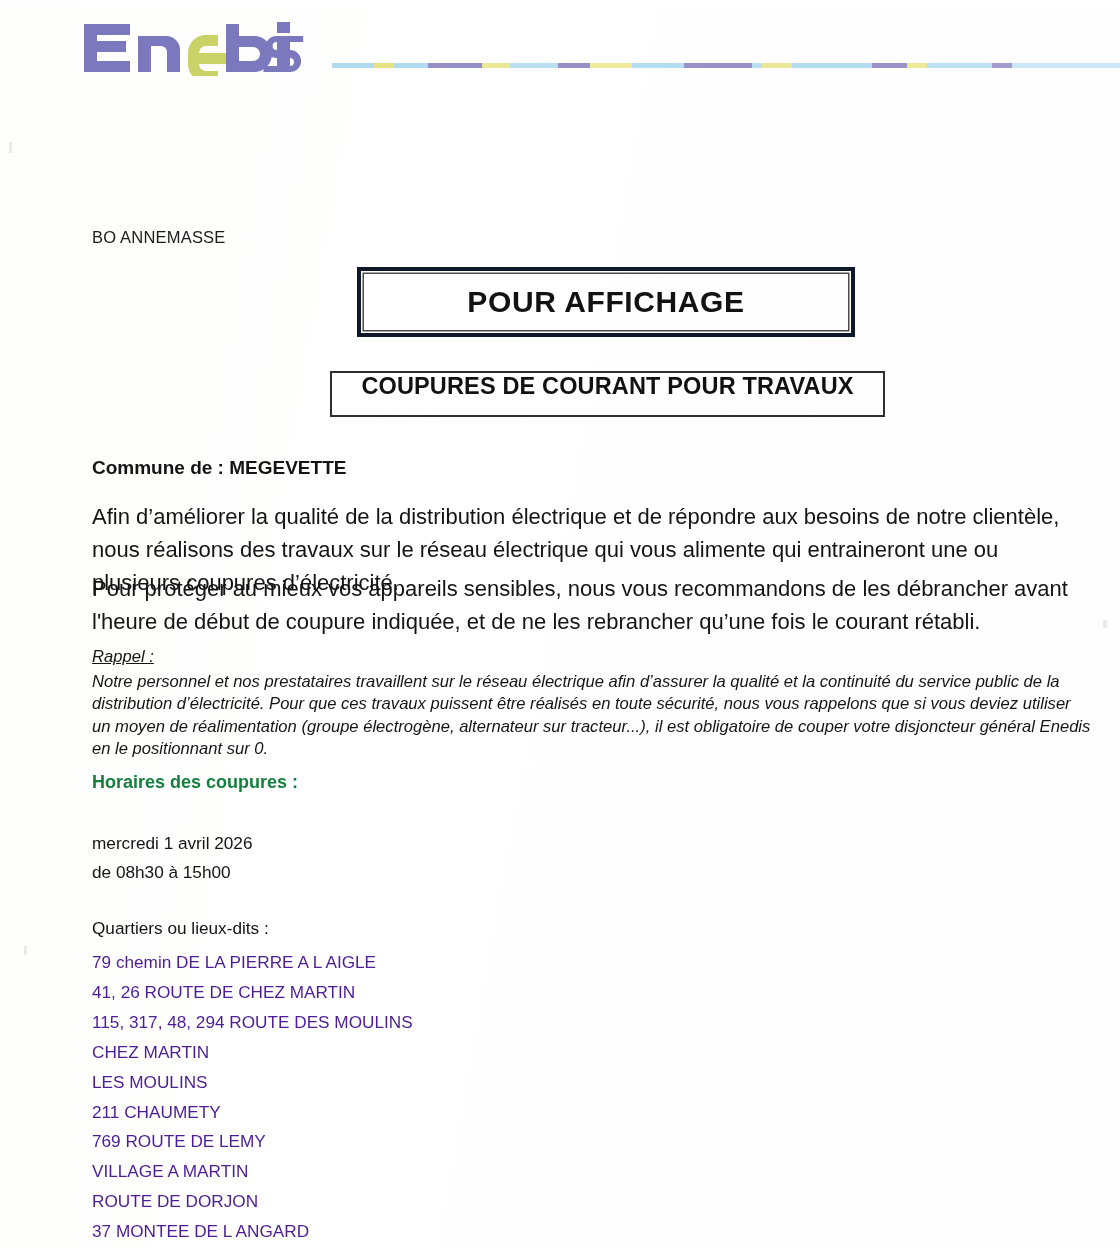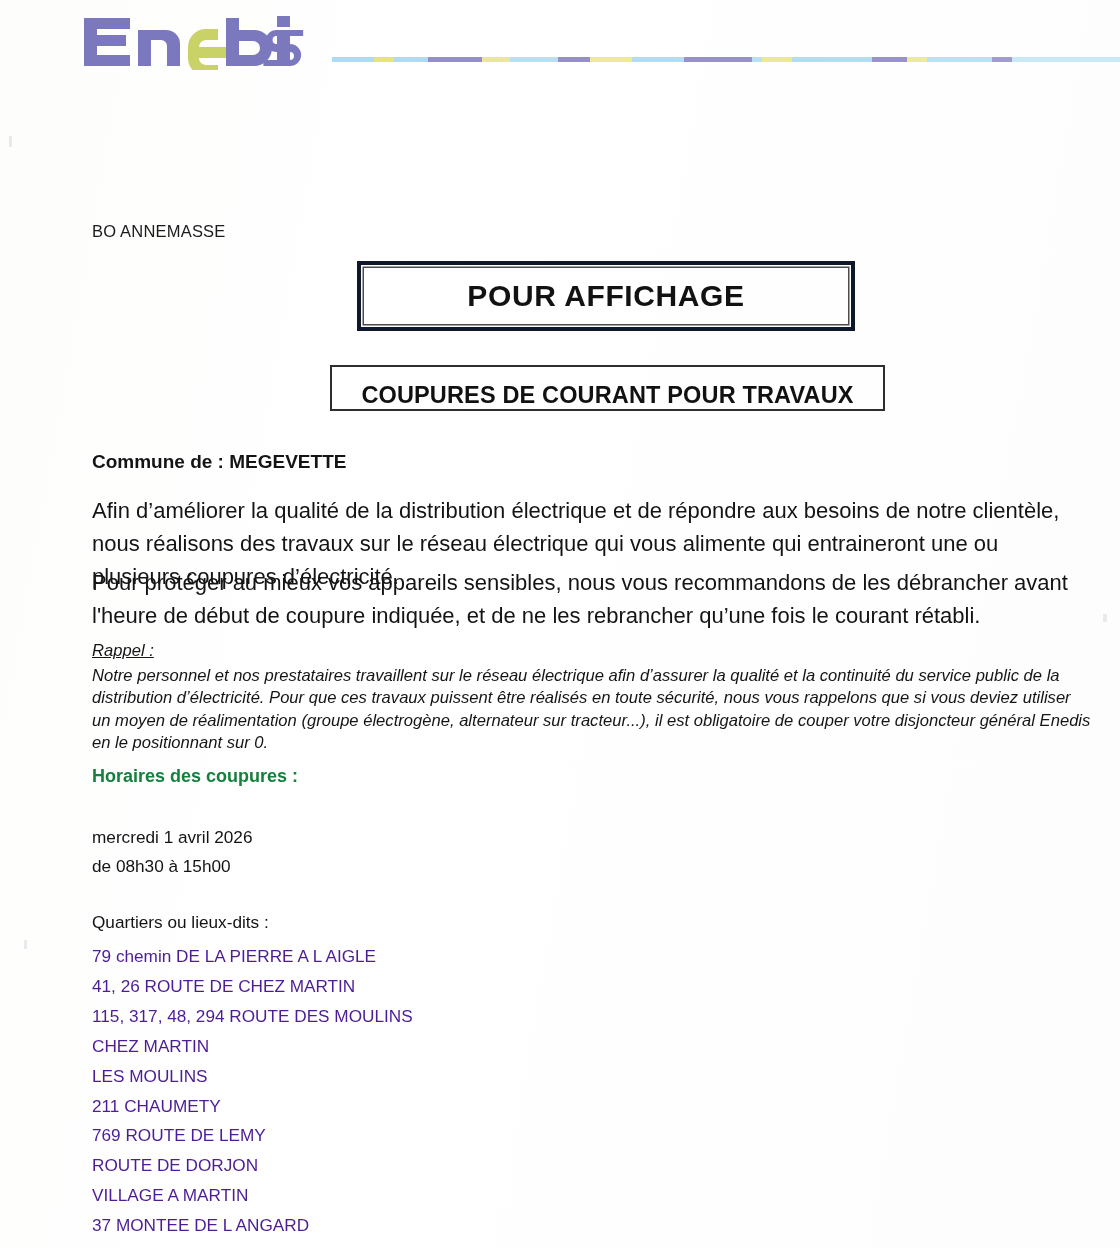--- a/index.html
+++ b/index.html
@@ -21,20 +21,21 @@
   .scan-tint {
     position: absolute;
     inset: 0;
     background: linear-gradient(100deg, #fdfdfc 0%, #ffffff 35%, #fdfdfd 100%);
     pointer-events: none;
   }
 
   .page {
     position: absolute;
     inset: 0;
+    margin-top: 6px;
   }
 
   
   .header {
     position: absolute;
     left: 0; top: 0;
     width: 1120px;
     height: 100px;
   }
   .logo {
@@ -108,21 +109,21 @@
   }
 
   .subtitle-box {
     position: absolute;
     left: 330px;
     top: 365px;
     width: 555px;
     height: 46px;
     border: 2.2px solid #2e2e2e;
     display: flex;
-    align-items: flex-end;
+    align-items: flex-start;
     justify-content: center;
     box-sizing: border-box;
   }
   .subtitle-box-text {
     font-size: 23.5px;
     font-weight: bold;
     letter-spacing: .15px;
     color: #111111;
   }
 
@@ -266,22 +267,22 @@
   <div class="quartiers-title">Quartiers ou lieux-dits :</div>
 
   <div class="address-list" id="address-list">
       <div>79 chemin DE LA PIERRE A L AIGLE</div>
       <div>41, 26 ROUTE DE CHEZ MARTIN</div>
       <div>115, 317, 48, 294 ROUTE DES MOULINS</div>
       <div>CHEZ MARTIN</div>
       <div>LES MOULINS</div>
       <div>211 CHAUMETY</div>
       <div>769 ROUTE DE LEMY</div>
+      <div>VILLAGE A MARTIN</div>
       <div>ROUTE DE DORJON</div>
-      <div>VILLAGE A MARTIN</div>
       <div>37 MONTEE DE L ANGARD</div>
     </div>
 
   <div class="speck" style="left:9px;  top:136px; width:3px;  height:11px;"></div>
   <div class="speck" style="left:24px; top:940px; width:3px;  height:9px;"></div>
   <div class="speck" style="left:1103px;top:614px; width:4px; height:8px;"></div>
 
 </div>
 
 </body></html>

